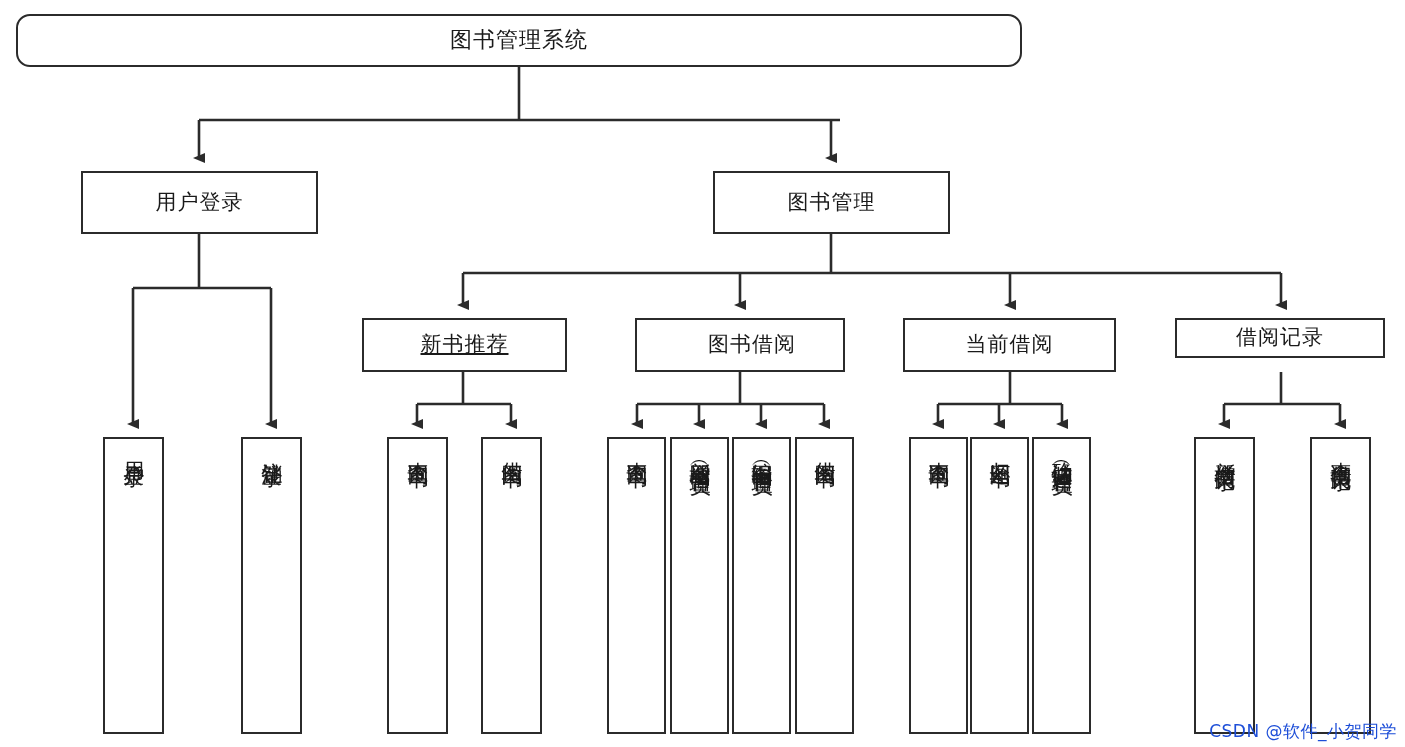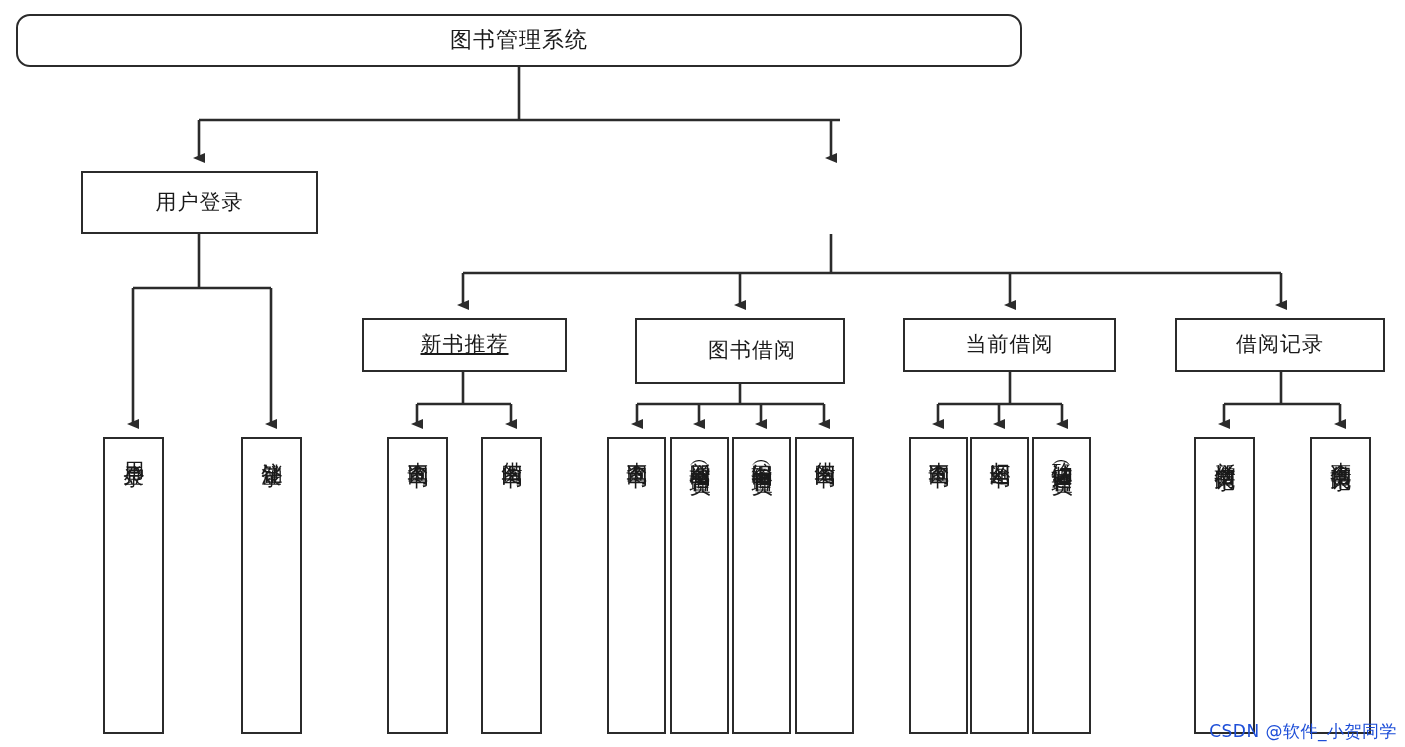--- a/index.html
+++ b/index.html
@@ -124,34 +124,37 @@
   </svg>
 
   <div class="node root h-label" style="left:16px; top:14px; width:1006px; height:53px;border-radius:14px;">
     <span>图书管理系统</span>
   </div>
 
   <div class="node h-label" style="left:81px; top:171px; width:237px; height:63px;">
     <span>用户登录</span>
   </div>
 
+  <div class="node h-label" style="left:713px; top:171px; width:237px; height:63px;">
+    <span>图书管理</span>
+  </div>
 
   <div class="node h-label" style="left:362px; top:318px; width:205px; height:54px;text-decoration:underline;">
     <span>新书推荐</span>
   </div>
 
-  <div class="node h-label" style="left:635px; top:318px; width:210px; height:66px;padding-left:24px;">
+  <div class="node h-label" style="left:635px; top:318px; width:210px; height:54px;padding-left:24px;">
     <span>图书借阅</span>
   </div>
 
   <div class="node h-label" style="left:903px; top:318px; width:213px; height:54px;">
     <span>当前借阅</span>
   </div>
 
-  <div class="node h-label" style="left:1175px; top:318px; width:210px; height:54px;">
+  <div class="node h-label" style="left:1175px; top:318px; width:210px; height:40px;">
     <span>借阅记录</span>
   </div>
 
   <div class="node leaf" style="left:103px; top:437px; width:61px; height:297px;">
     <span class="vtext">用户登录</span>
   </div>
 
   <div class="node leaf" style="left:241px; top:437px; width:61px; height:297px;">
     <span class="vtext">注销登录</span>
   </div>

